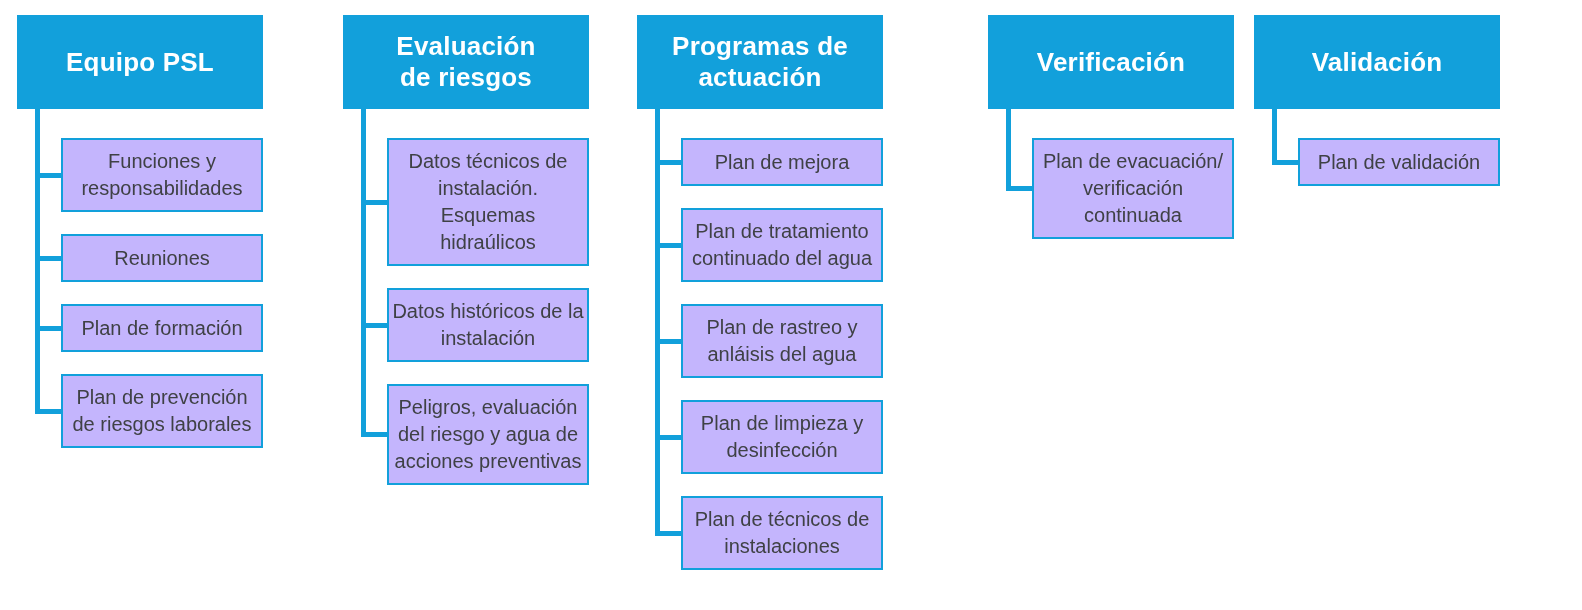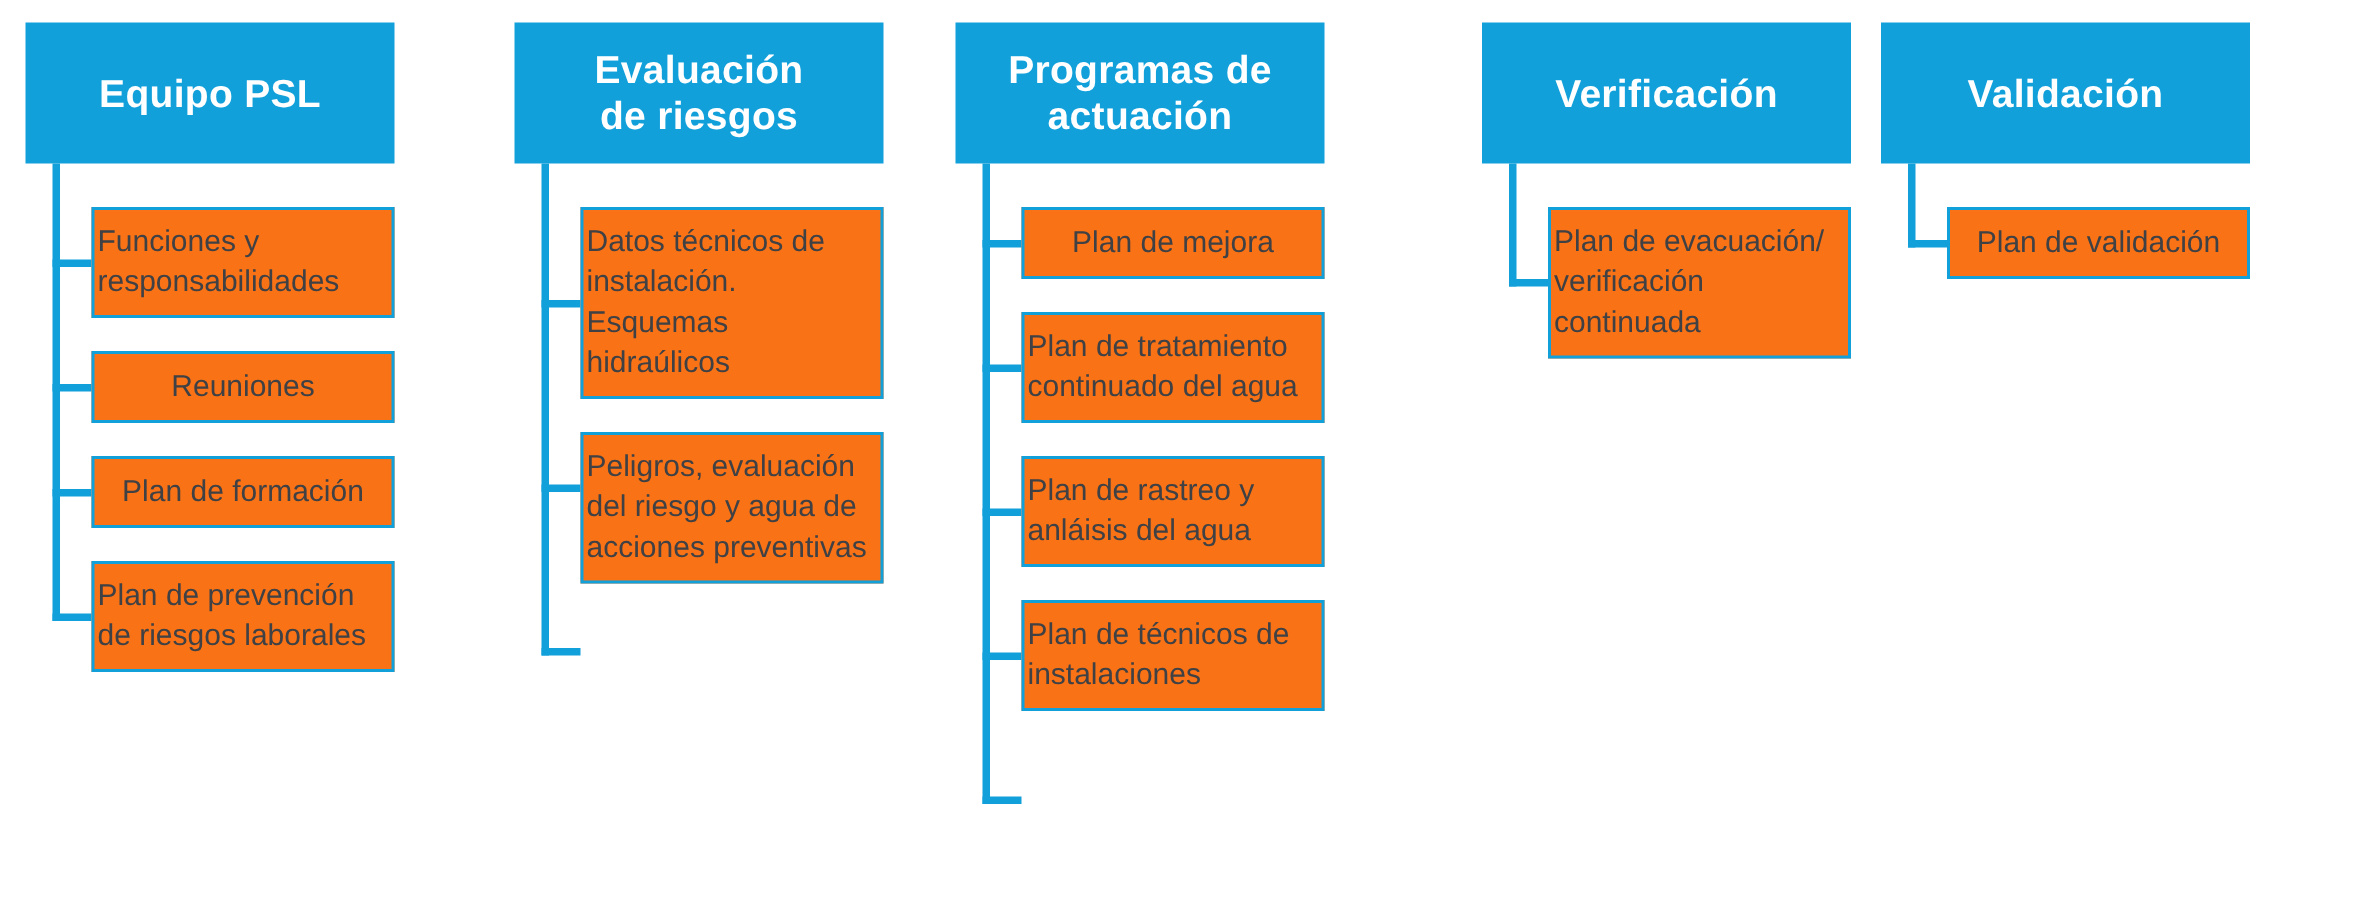--- a/index.html
+++ b/index.html
@@ -45,24 +45,25 @@
     margin-top: 29px;
     display: flex;
     flex-direction: column;
     gap: 22px;
   }
   .item-box {
     margin-left: 44px;
     width: 202px;
     box-sizing: border-box;
     border: 2.5px solid var(--accent, #12A0DB);
-    background: #f97316;
+    background: #c4b5fd;
     display: flex;
     align-items: center;
     justify-content: center;
+    text-align: center;
     padding: 8px 2px;
     color: var(--item-text, #3F4145);
     font-size: 20px;
     line-height: 27px;
     position: relative;
     z-index: 1;
     min-height: 48px;
   }
   .trunk, .stub {
     position: absolute;
@@ -101,20 +102,23 @@
     </section>
     <section class="column">
       <header class="phase-header">
         <span class="phase-title">Evaluación<br>de riesgos</span>
       </header>
       <div class="children">
         <div class="item-box">
       <span class="item-label">Datos técnicos de instalación. Esquemas hidraúlicos</span>
     </div>
         <div class="item-box">
+      <span class="item-label">Datos históricos de la instalación</span>
+    </div>
+        <div class="item-box">
       <span class="item-label">Peligros, evaluación del riesgo y agua de acciones preventivas</span>
     </div>
       </div>
     <div class="stub" style="left: 18px; top: 184.5px; width: 26px; height: 5px;"></div>
       <div class="stub" style="left: 18px; top: 307.5px; width: 26px; height: 5px;"></div>
       <div class="stub" style="left: 18px; top: 417px; width: 26px; height: 5px;"></div>
       <div class="trunk" style="left: 18px; top: 94px; width: 5px; height: 328px;"></div>
     </section>
     <section class="column">
       <header class="phase-header">
@@ -122,20 +126,23 @@
       </header>
       <div class="children">
         <div class="item-box">
       <span class="item-label">Plan de mejora</span>
     </div>
         <div class="item-box">
       <span class="item-label">Plan de tratamiento continuado del agua</span>
     </div>
         <div class="item-box">
       <span class="item-label">Plan de rastreo y anláisis del agua</span>
+    </div>
+        <div class="item-box">
+      <span class="item-label">Plan de limpieza y desinfección</span>
     </div>
         <div class="item-box">
       <span class="item-label">Plan de técnicos de instalaciones</span>
     </div>
       </div>
     <div class="stub" style="left: 18px; top: 144.5px; width: 26px; height: 5px;"></div>
       <div class="stub" style="left: 18px; top: 227.5px; width: 26px; height: 5px;"></div>
       <div class="stub" style="left: 18px; top: 323.5px; width: 26px; height: 5px;"></div>
       <div class="stub" style="left: 18px; top: 419.5px; width: 26px; height: 5px;"></div>
       <div class="stub" style="left: 18px; top: 515.5px; width: 26px; height: 5px;"></div>

